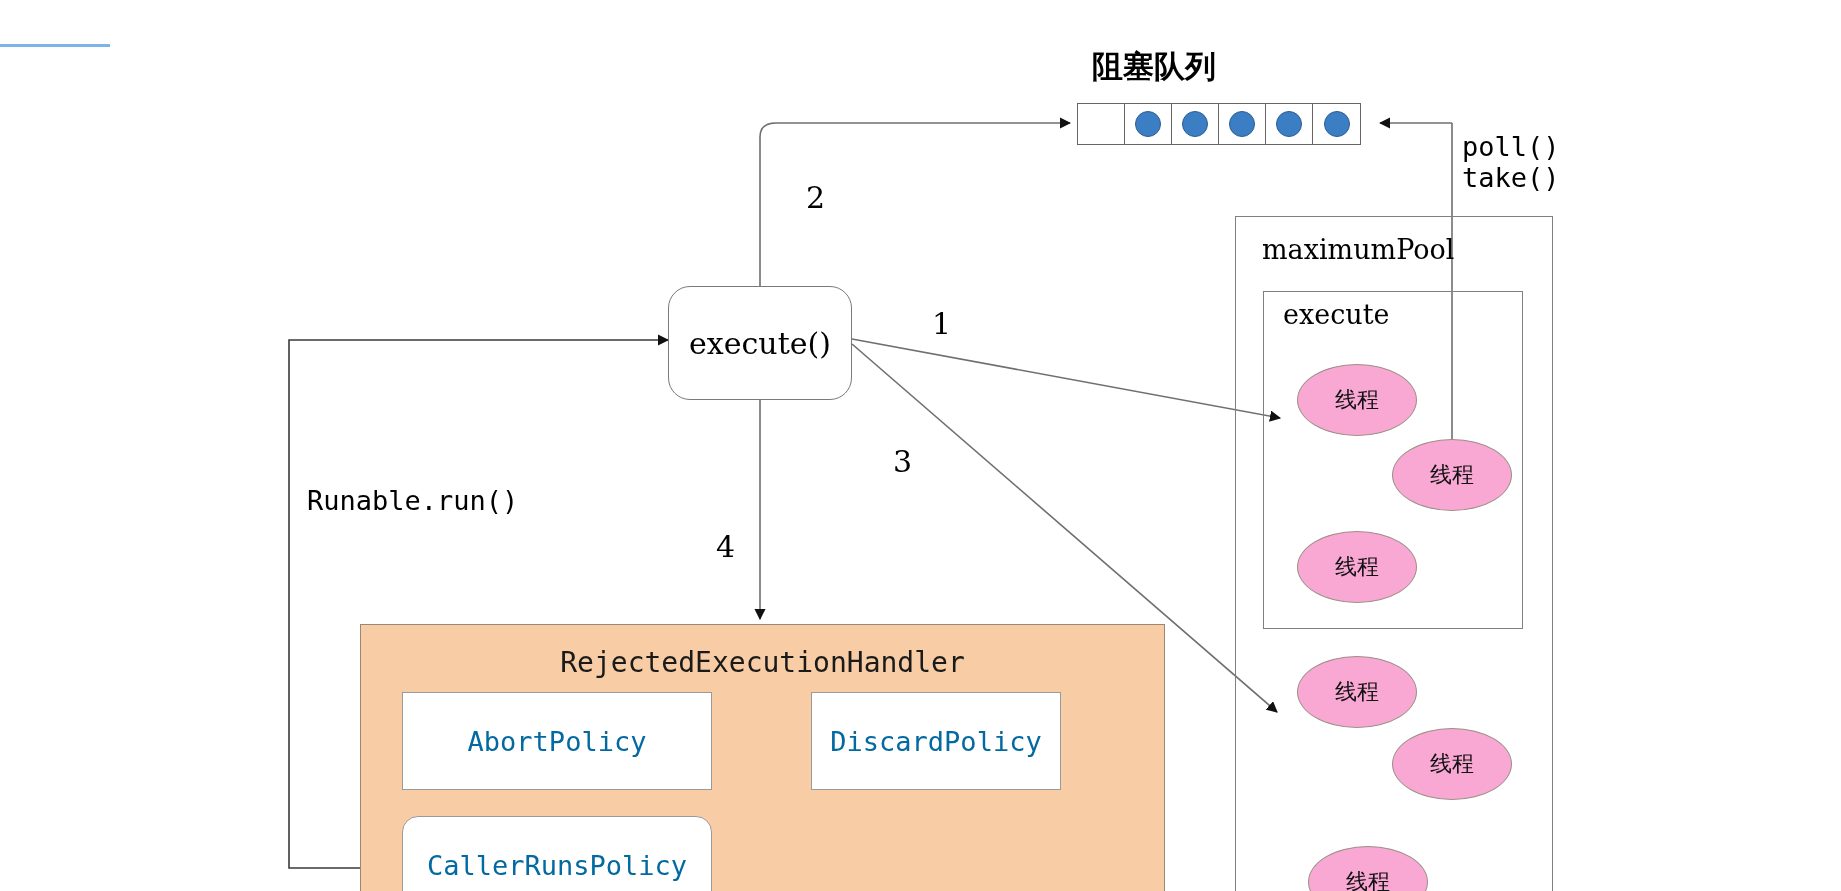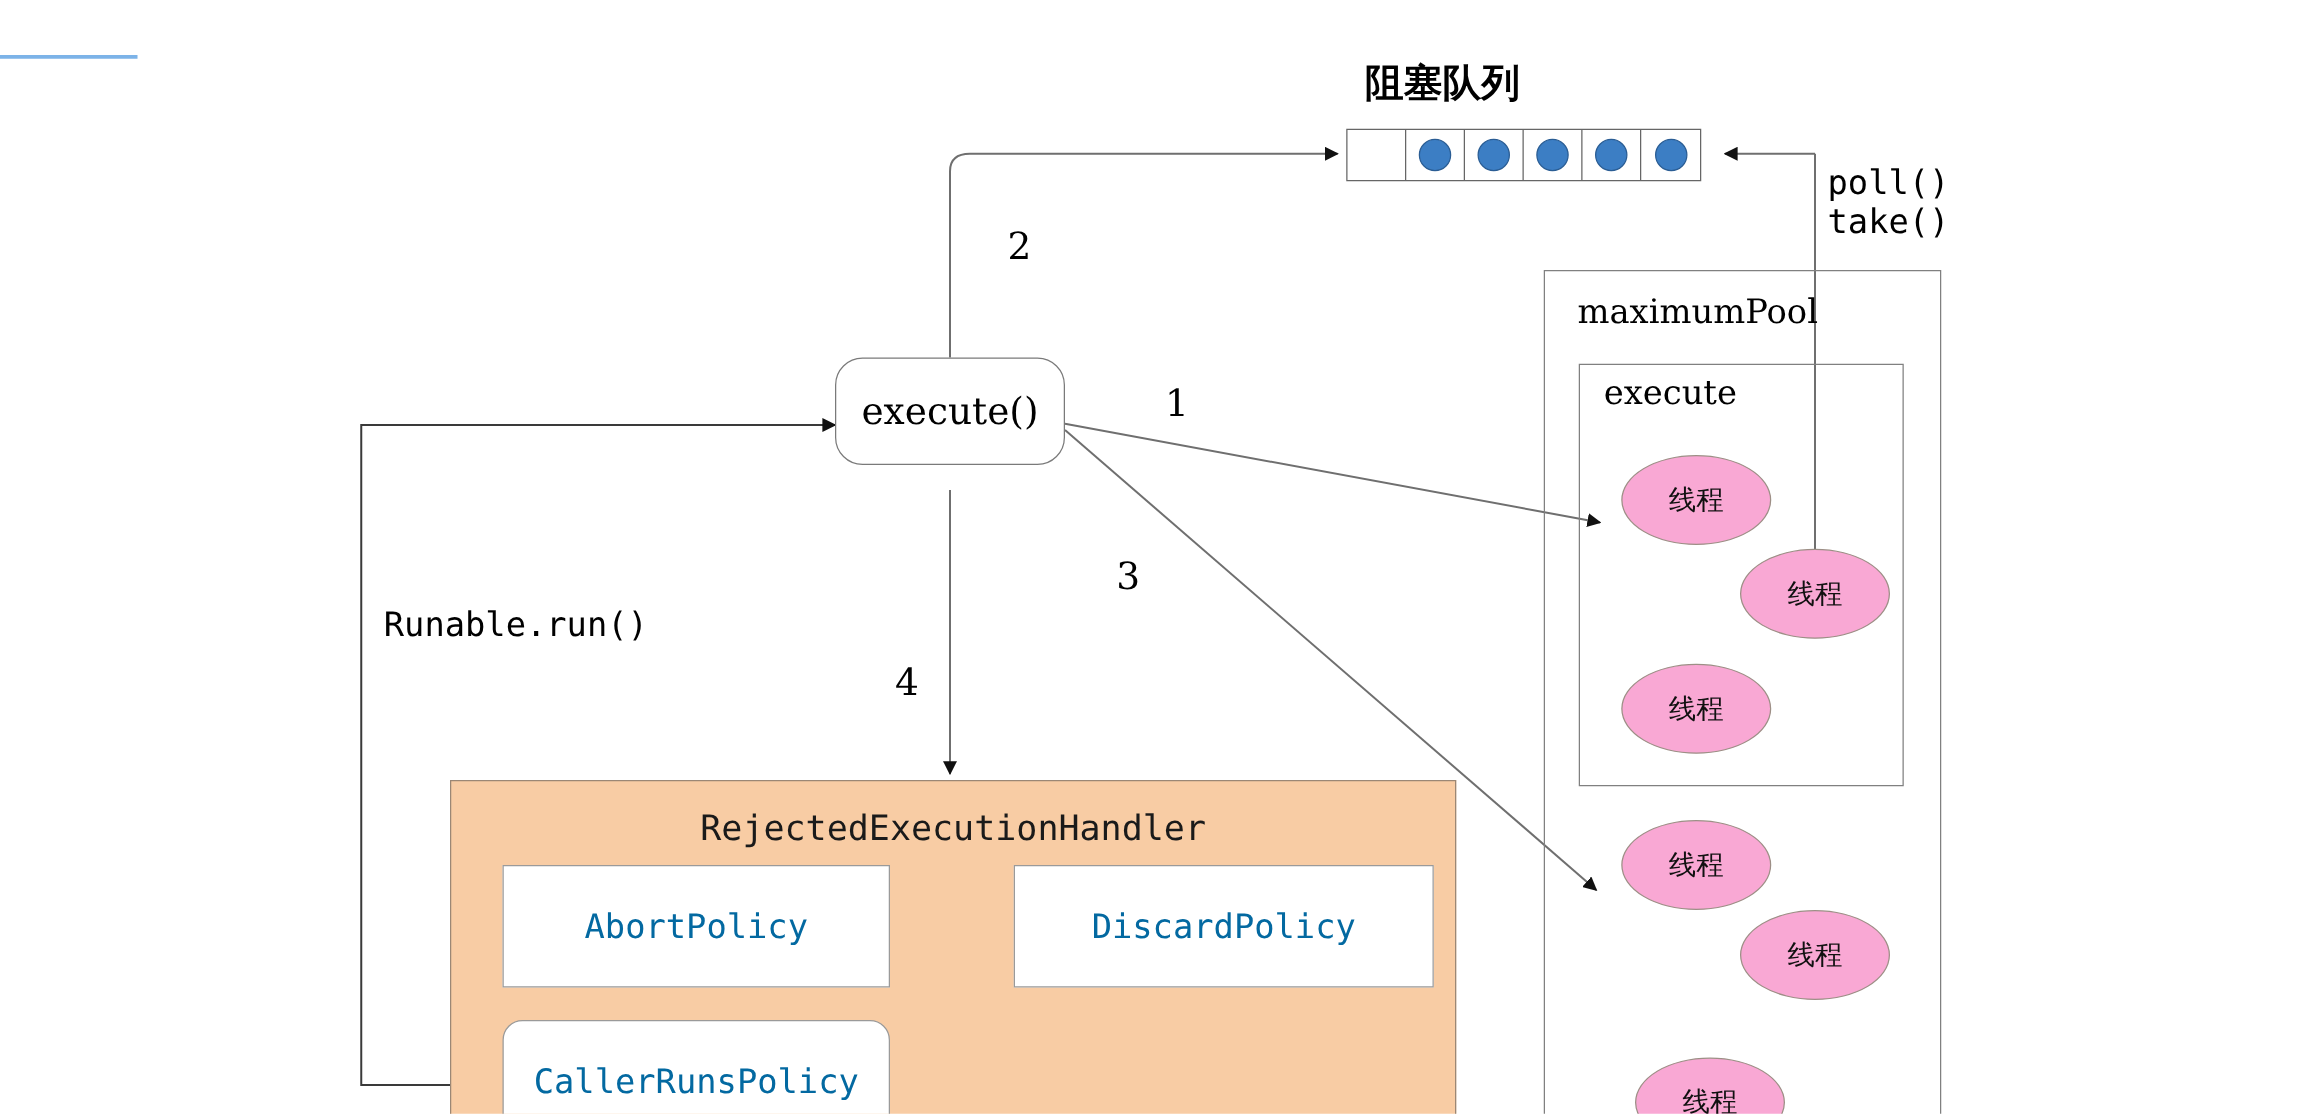--- a/index.html
+++ b/index.html
@@ -128,30 +128,30 @@
   <div class="poollabel" style="left:1283px;top:255px;">execute</div>
 
   <div class="thread" style="left:1297px;top:320px;width:120px;height:72px;">线程</div>
   <div class="thread" style="left:1392px;top:395px;width:120px;height:72px;">线程</div>
   <div class="thread" style="left:1297px;top:487px;width:120px;height:72px;">线程</div>
 
   <div class="thread" style="left:1297px;top:612px;width:120px;height:72px;">线程</div>
   <div class="thread" style="left:1392px;top:684px;width:120px;height:72px;">线程</div>
   <div class="thread" style="left:1308px;top:802px;width:120px;height:72px;">线程</div>
 
-  <div class="execnode" style="left:668px;top:242px;width:184px;height:86px;">execute()</div>
+  <div class="execnode" style="left:668px;top:242px;width:184px;height:114px;">execute()</div>
 
   <div class="lbl num" style="left:806px;top:136px;">2</div>
   <div class="lbl num" style="left:932px;top:262px;">1</div>
   <div class="lbl num" style="left:893px;top:400px;">3</div>
   <div class="lbl num" style="left:716px;top:485px;">4</div>
 
   <div class="lbl mono" style="left:307px;top:441px;font-size:27px;">Runable.run()</div>
 
   <div class="handler" style="left:360px;top:580px;width:805px;height:311px;">
     <div class="handler-title" style="top:21px;">RejectedExecutionHandler</div>
   </div>
 
   <div class="policy" style="left:402px;top:648px;width:310px;height:98px;">AbortPolicy</div>
-  <div class="policy" style="left:811px;top:648px;width:336px;height:98px;">DiscardPolicy</div>
+  <div class="policy" style="left:811px;top:648px;width:250px;height:98px;">DiscardPolicy</div>
   <div class="policy" style="left:402px;top:772px;width:310px;height:98px;border-radius:16px;">CallerRunsPolicy</div>
 
 </div>
 
 </body></html>

